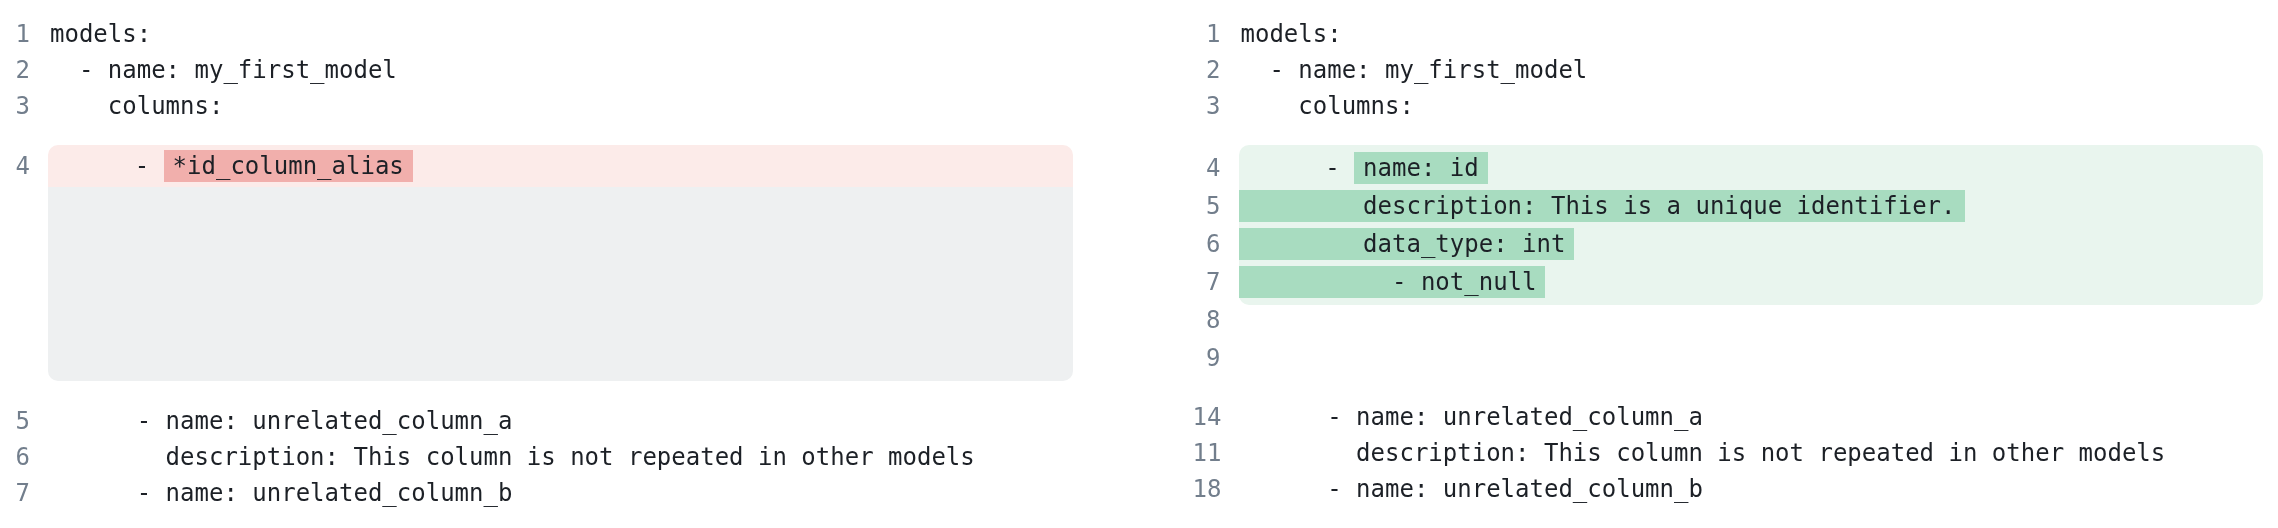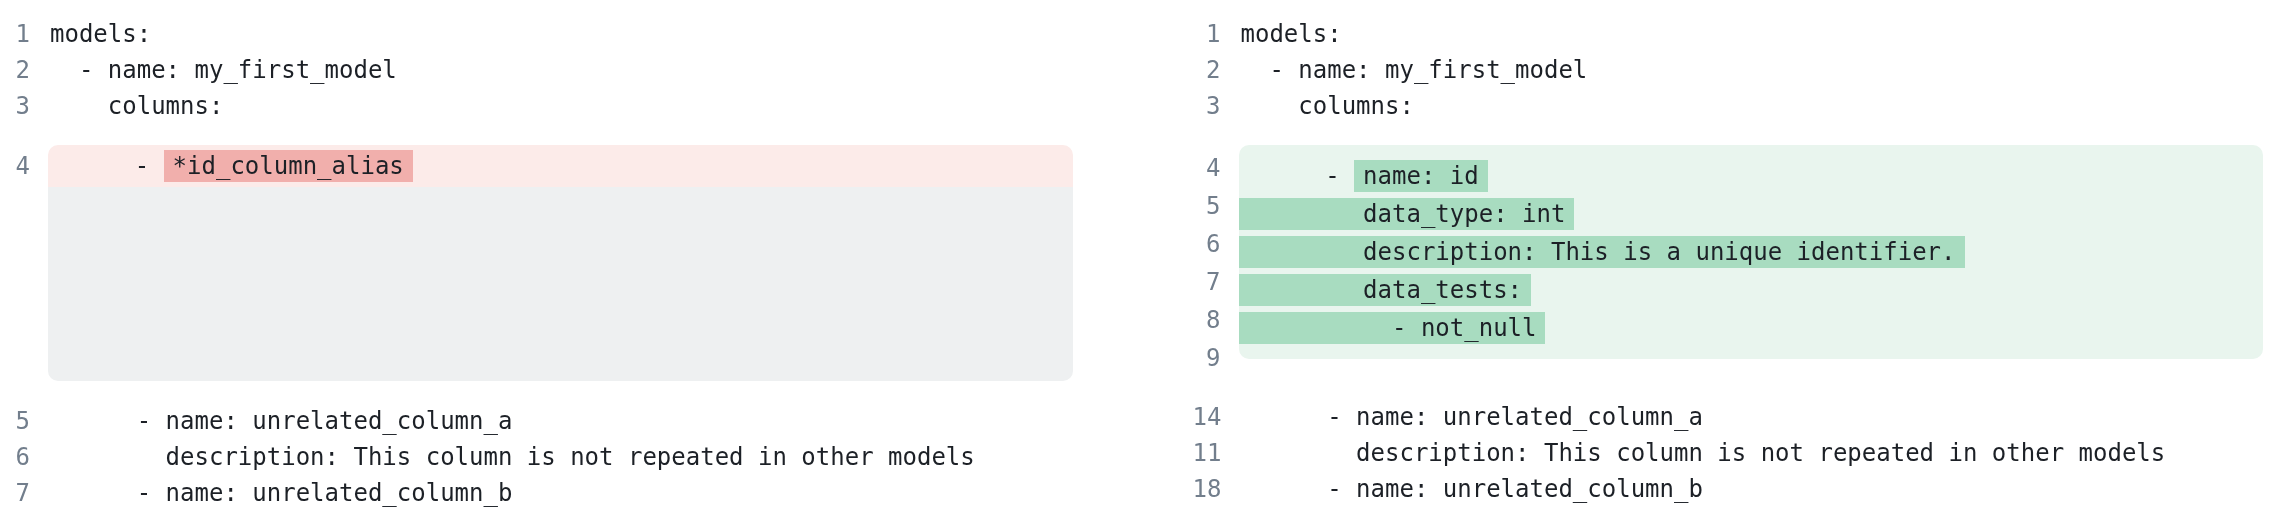--- a/index.html
+++ b/index.html
@@ -46,21 +46,21 @@
   .gutter.h42{height:42px;line-height:42px;}
   .filler-row{
     height:194px;
     background:var(--filler);
     border-radius:0 0 10px 10px;
   }
   
   .added-body{
     background:var(--added-row);
     border-radius:10px;
-    padding:12px 0;
+    padding:4px 0;
   }
   .added-row{height:38px;line-height:38px;white-space:pre;}
   .gutter-pad{height:4px;flex:none;}
   .gutter.h38{height:38px;line-height:38px;}
   .mark{padding:2px 9px;border-radius:0;}
   .removed-row .mark{background:var(--removed-mark);}
   .added-row .mark{background:var(--added-mark);}
 </style>
 </head>
 <body>
@@ -120,23 +120,22 @@
           <span class="gutter h38">4</span>
           <span class="gutter h38">5</span>
           <span class="gutter h38">6</span>
           <span class="gutter h38">7</span>
           <span class="gutter h38">8</span>
           <span class="gutter h38">9</span>
         </div>
         <div class="diff-content-col">
           <div class="added-body">
             <div class="added-row"><span>      - </span><span class="mark">name: id</span></div>
+            <div class="added-row"><span class="mark">        description: This is a unique identifier.</span></div>
             <div class="added-row"><span class="mark">        data_type: int</span></div>
-            <div class="added-row"><span class="mark">        description: This is a unique identifier.</span></div>
-            <div class="added-row"><span class="mark">        data_tests:</span></div>
             <div class="added-row"><span class="mark">          - not_null</span></div>
           </div>
         </div>
       </div>
       <div class="code-line">
         <span class="gutter">14</span>
         <span class="code-text">      - name: unrelated_column_a</span>
       </div>
       <div class="code-line">
         <span class="gutter">11</span>

